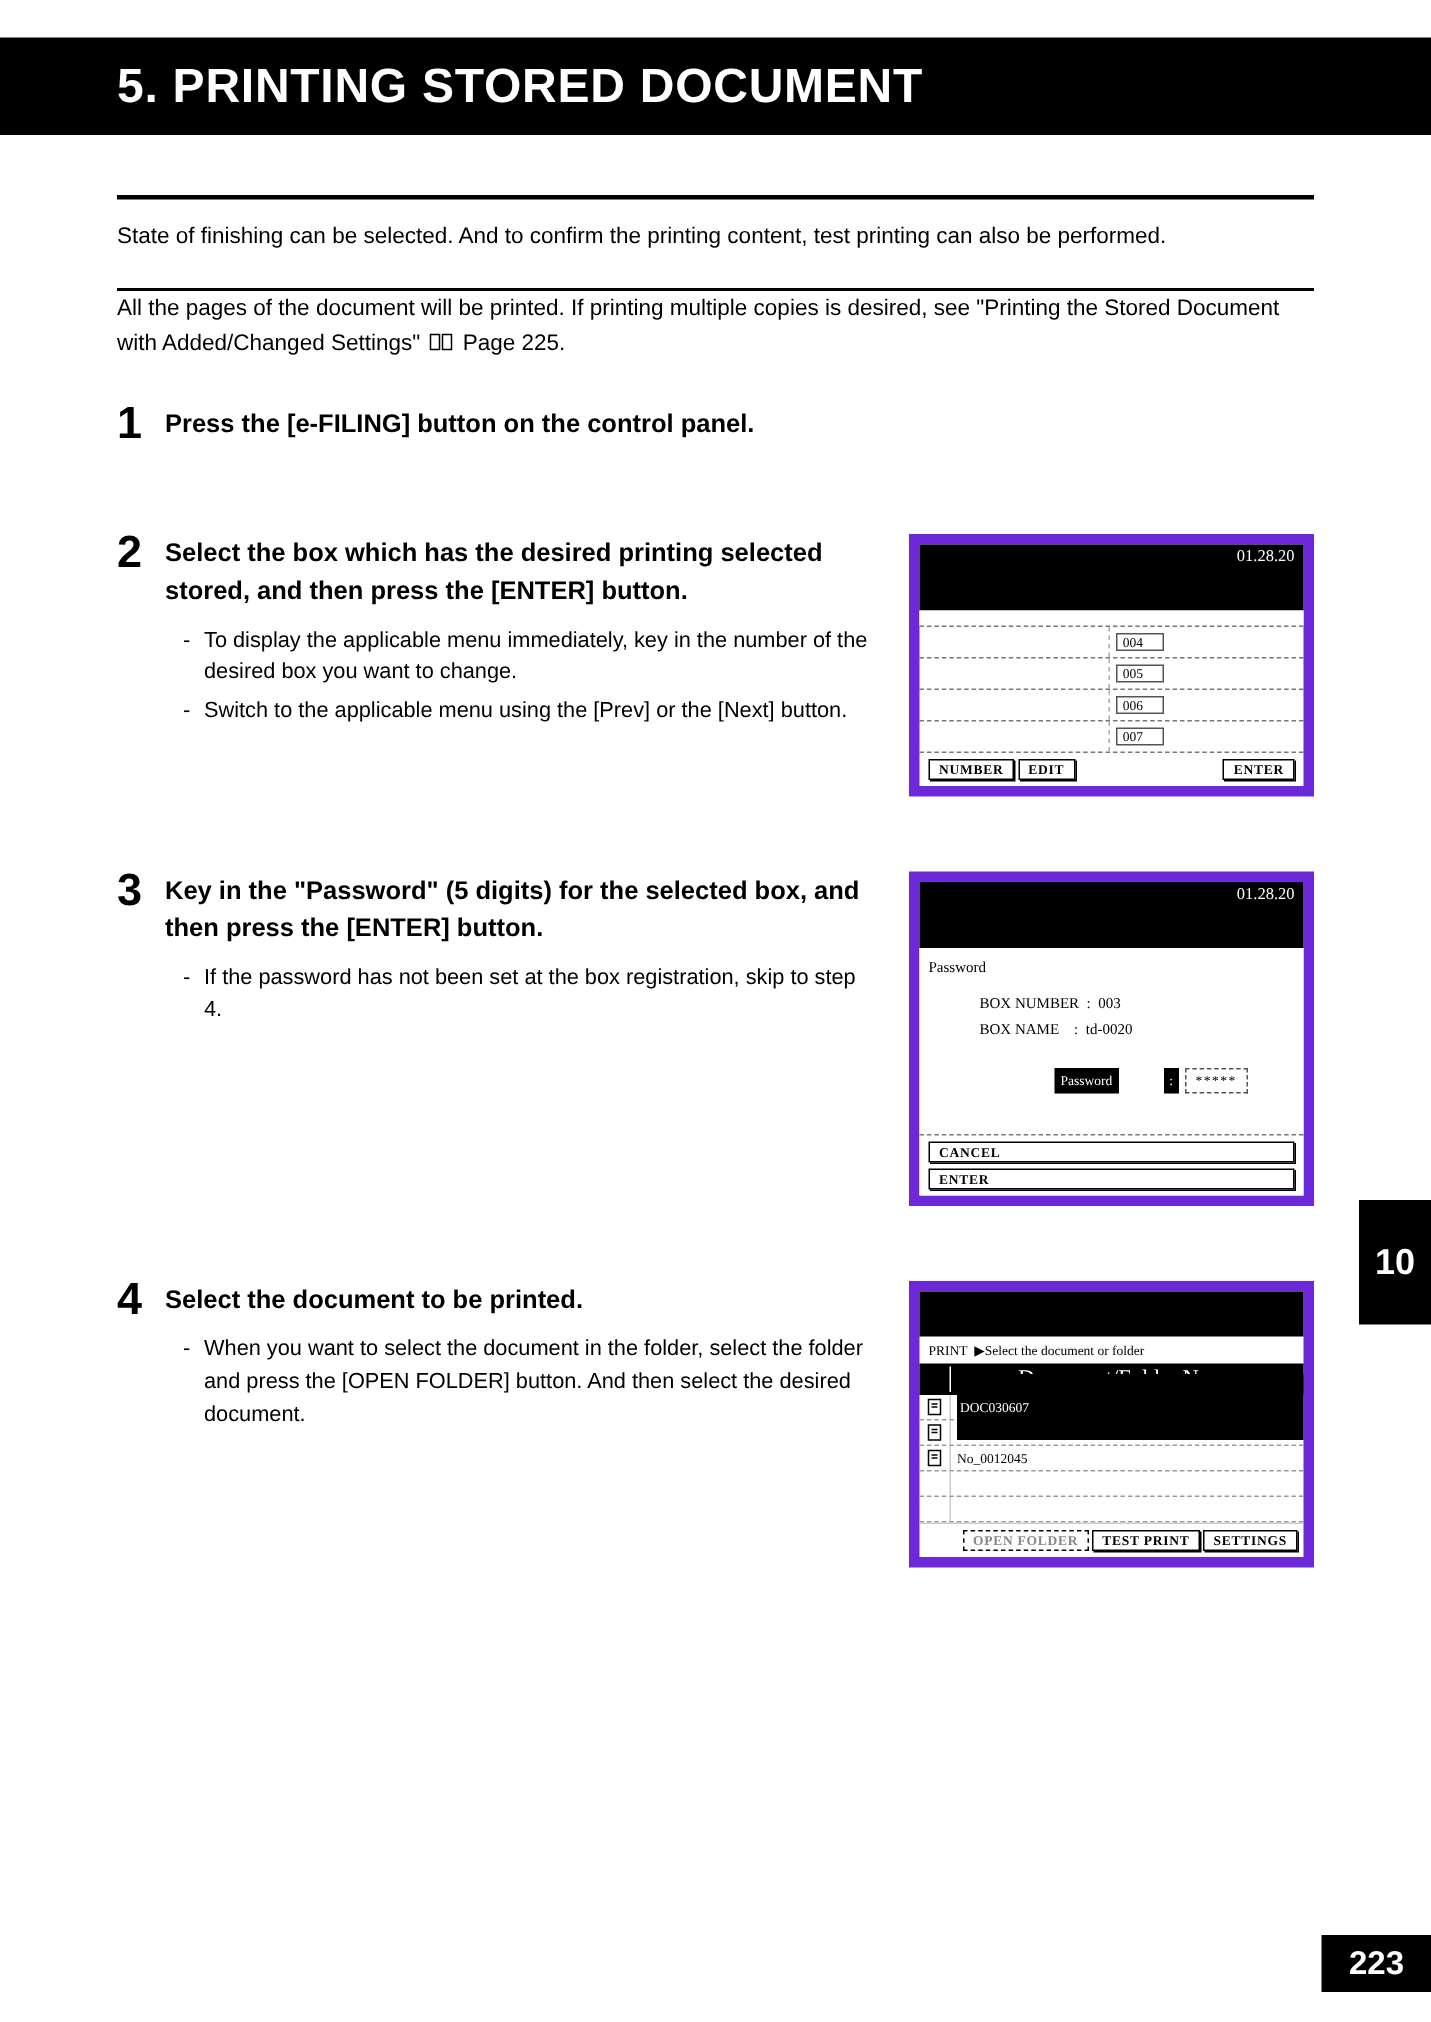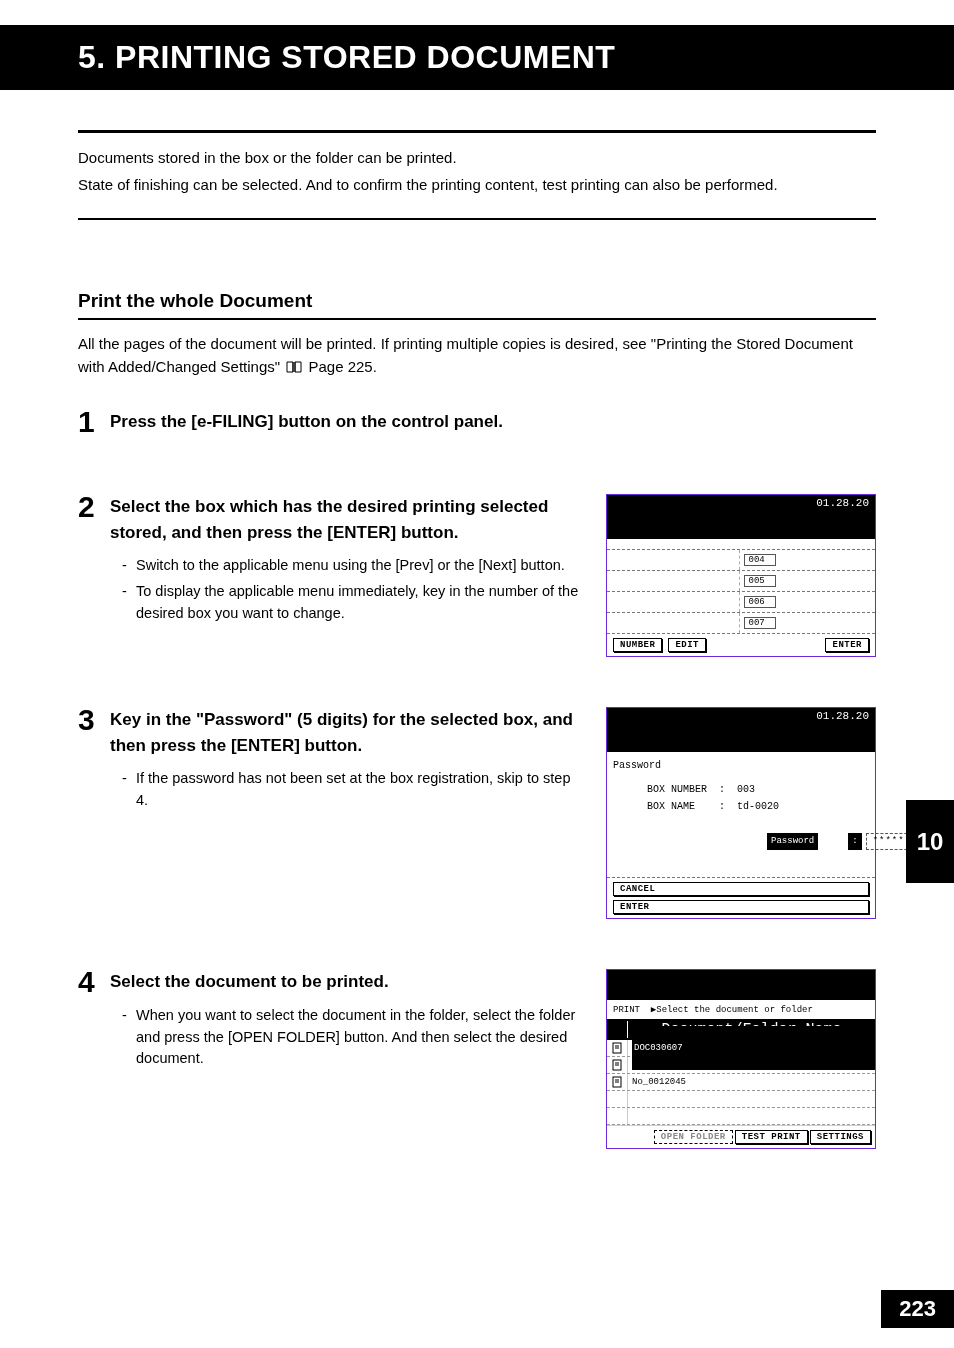--- a/index.html
+++ b/index.html
@@ -112,22 +112,22 @@
     position: relative;
     margin-bottom: 4px;
   }
   .step-list li::before {
     content: "-";
     position: absolute;
     left: 12px;
   }
   
   .panel {
-    border: 1px solid #6d28d9;
-    font-family: Liberation Mono, monospace;
+    border: 7px solid #6d28d9;
+    font-family: Liberation Serif, serif;
     font-size: 10px;
     background: #fff;
   }
   .panel-header {
     background: #000;
     color: #fff;
     text-align: right;
     padding: 2px 6px;
     height: 44px;
     box-sizing: border-box;
@@ -313,25 +313,23 @@
 
 <div class="page">
 
   <div class="title-bar">
     <h1>5. PRINTING STORED DOCUMENT</h1>
   </div>
 
   <div class="content">
 
     <div class="intro-block">
-      <p>Documents stored in the box or the folder can be printed.</p>
       <p>State of finishing can be selected. And to confirm the printing content, test printing can also be performed.</p>
     </div>
 
-    <div class="section-title">Print the whole Document</div>
     <p class="section-desc">
       <span>All the pages of the document will be printed. If printing multiple copies is desired, see "Printing the Stored Document with Added/Changed Settings" </span>
       <svg class="page-ref-icon" viewBox="0 0 16 12">
           <path d="M1 1 h6 v10 h-6 z M9 1 h6 v10 h-6 z M7 1 v10 M9 1 v10" fill="none" stroke="#000" stroke-width="1"></path>
         </svg>
       <span>Page 225.</span>
     </p>
 
     <div class="steps">
 
@@ -341,22 +339,22 @@
           <p class="step-heading">Press the [e-FILING] button on the control panel.</p>
         </div>
       </div>
 
       <div class="step">
         <div class="step-num">2</div>
         <div class="step-body step-two-col">
           <div class="step-left">
             <p class="step-heading">Select the box which has the desired printing selected stored, and then press the [ENTER] button.</p>
             <ul class="step-list">
+              <li>To display the applicable menu immediately, key in the number of the desired box you want to change.</li>
               <li>Switch to the applicable menu using the [Prev] or the [Next] button.</li>
-              <li>To display the applicable menu immediately, key in the number of the desired box you want to change.</li>
             </ul>
           </div>
           <div class="step-right">
             <div class="panel">
               <div class="panel-header">01.28.20</div>
               <div class="panel-body">
                 <div class="panel-spacer"></div>
                 <div class="box-row">
                     <div class="box-left"></div>
                     <div class="box-right">

